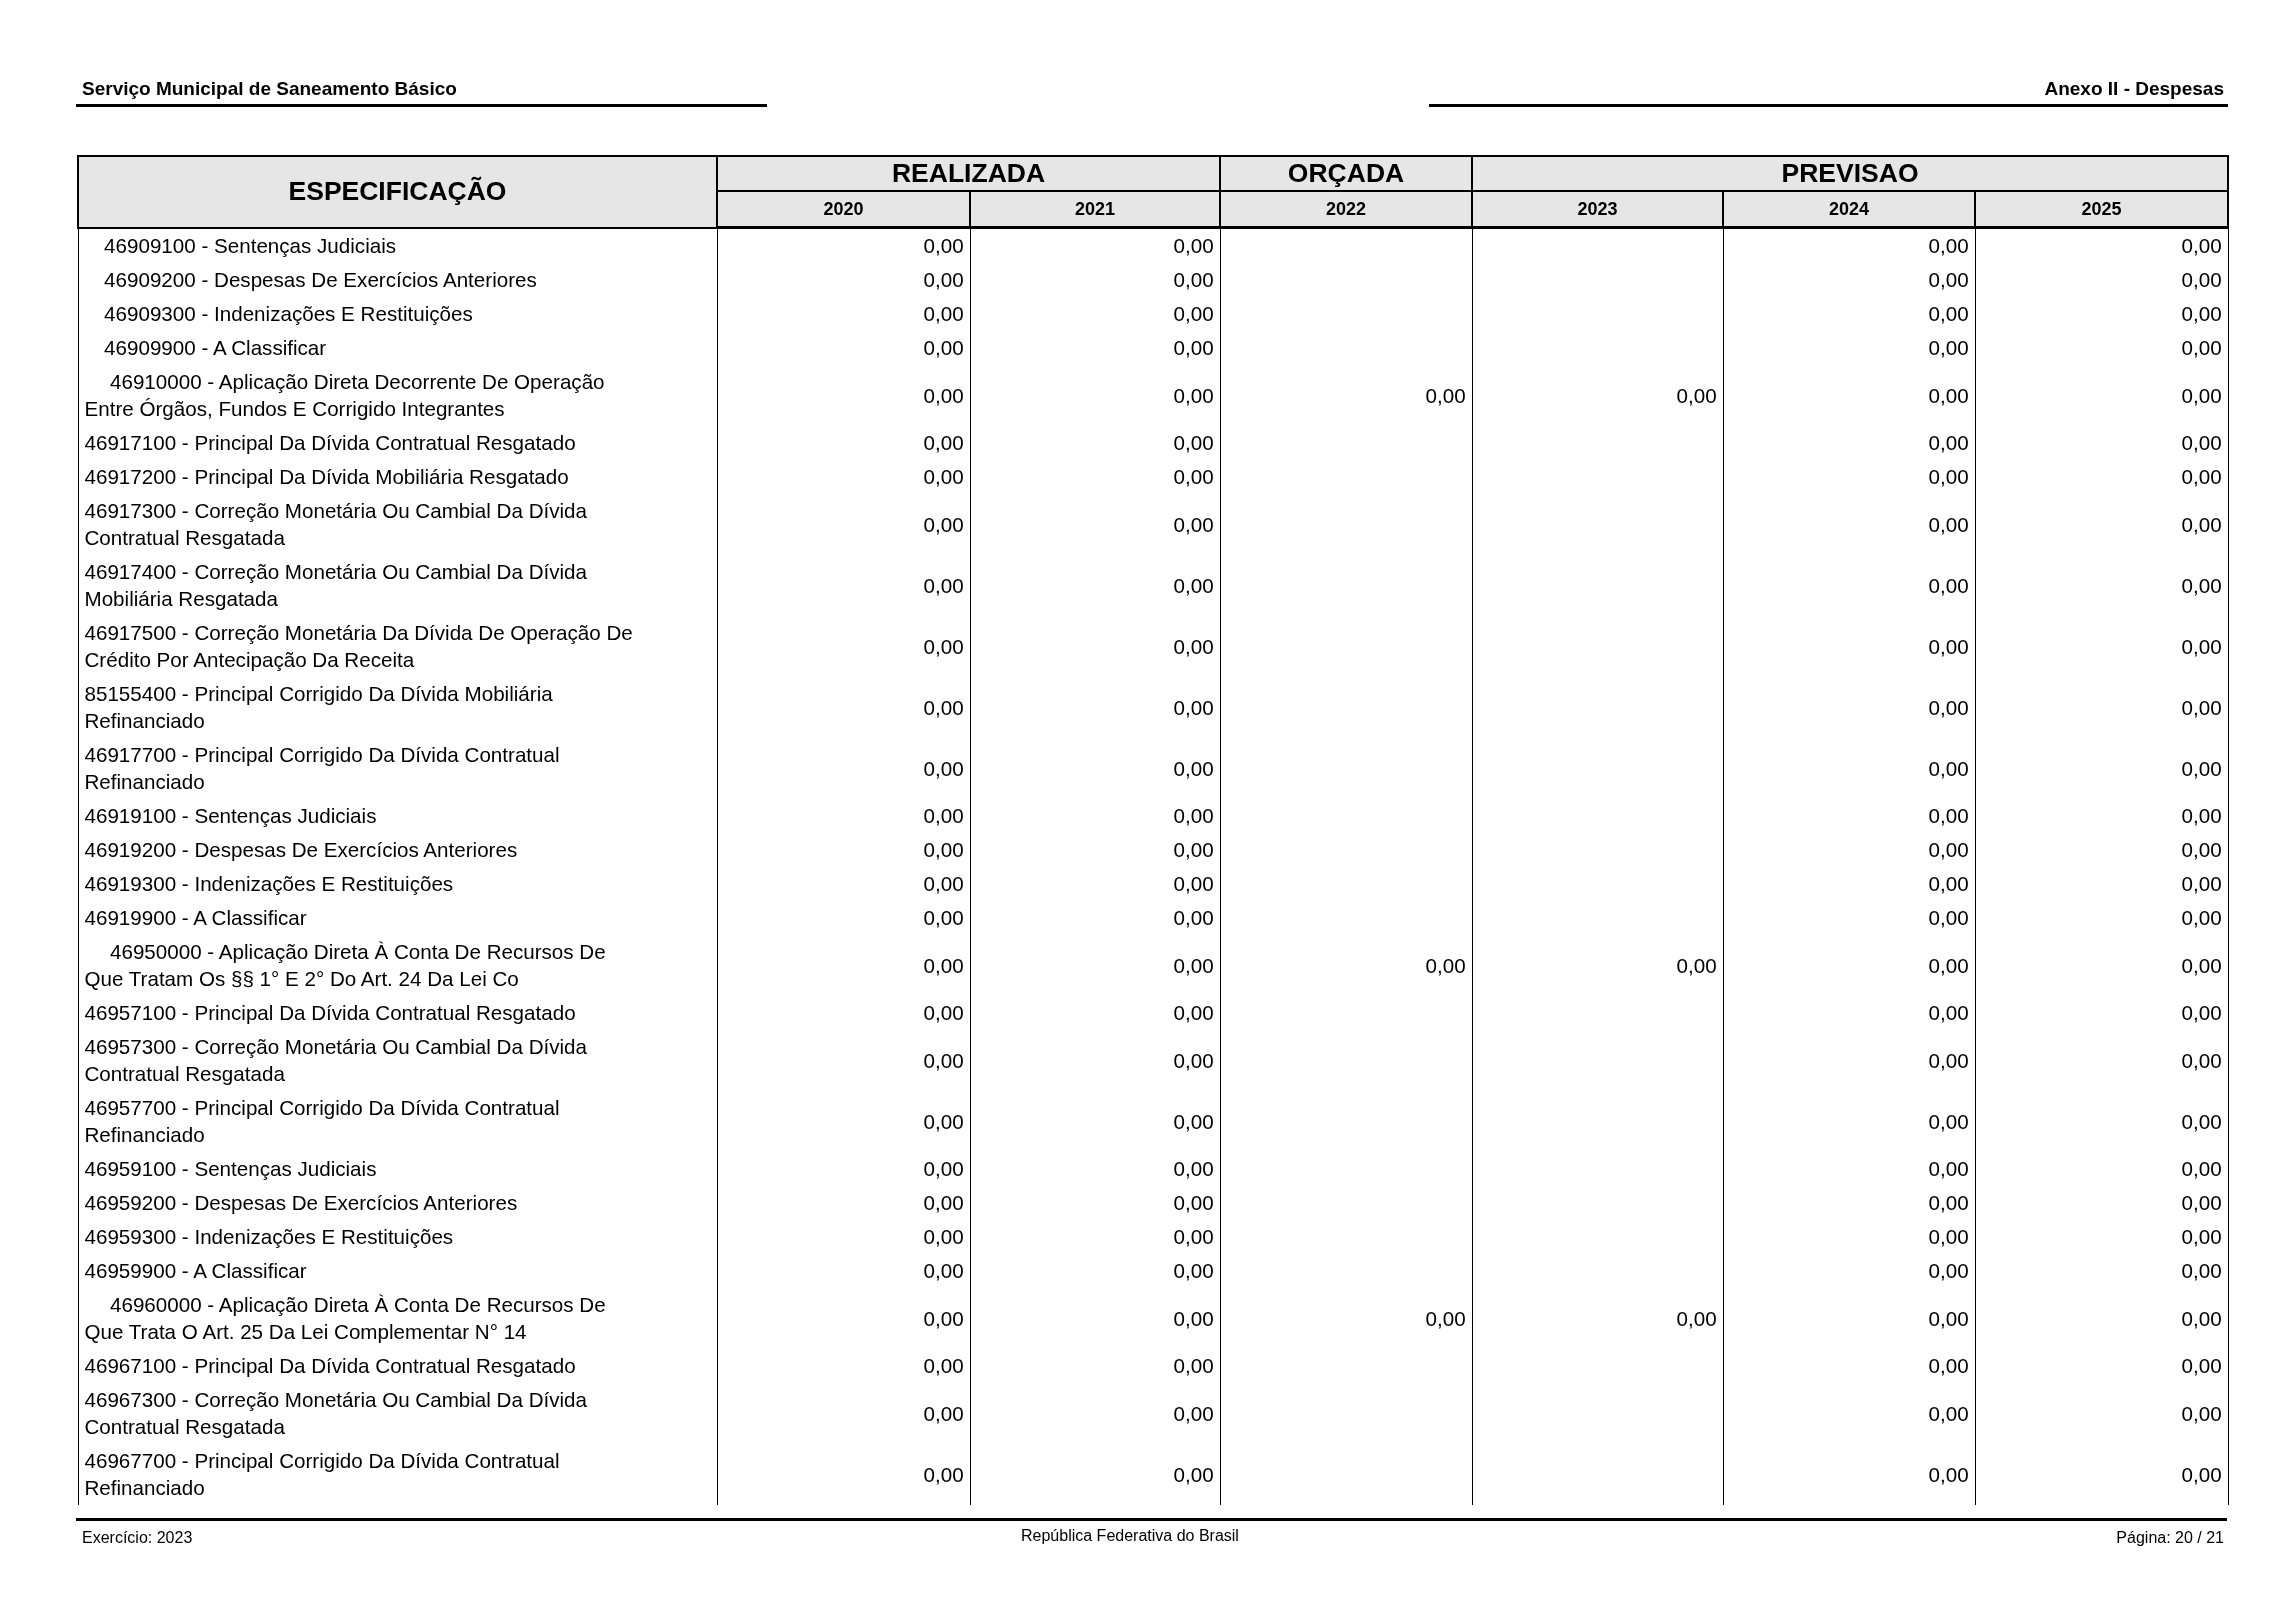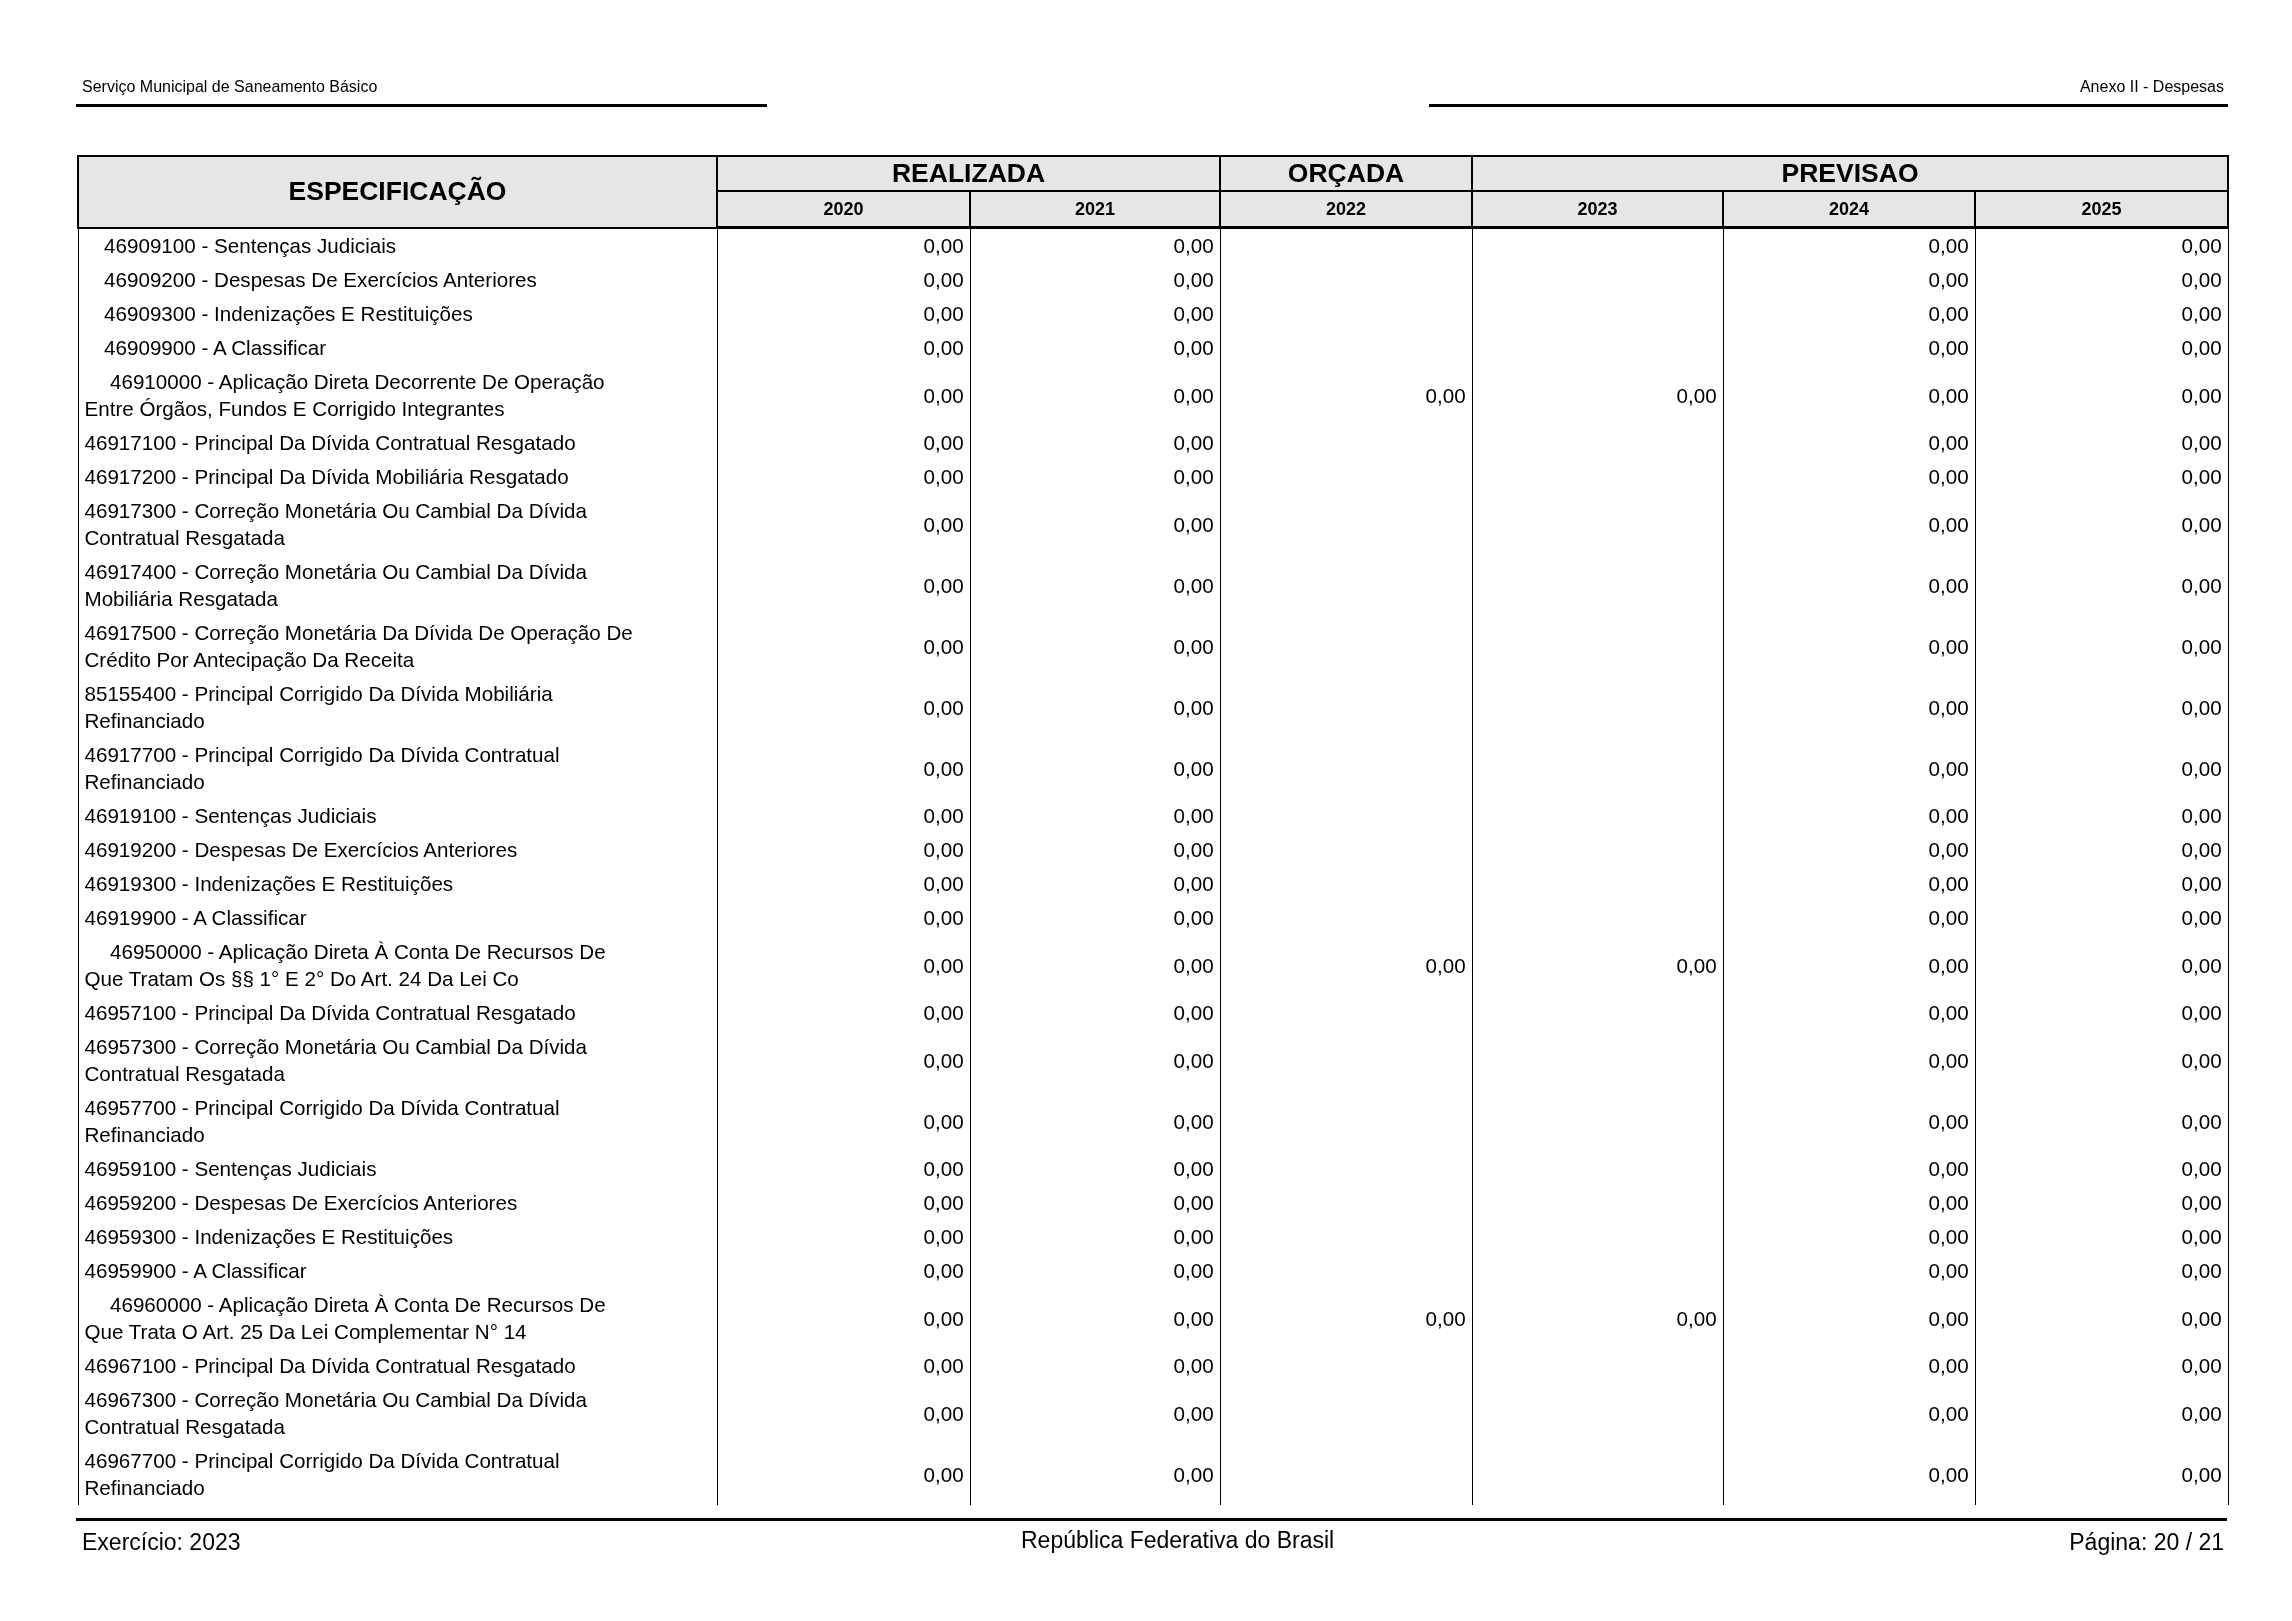--- a/index.html
+++ b/index.html
@@ -1,18 +1,18 @@
 <!DOCTYPE html>
 <html><head>
 <meta charset="utf-8">
 <style>
   html, body { margin: 0; padding: 0; background: #ffffff; }
   body { width: 2293px; height: 1621px; position: relative; overflow: hidden;
          font-family: "Liberation Sans", sans-serif; color: #000; }
-  .hdr-text { position: absolute; font-size: 16px; top: 78px; }
+  .hdr-text { position: absolute; font-size: 19px; top: 78px; font-weight: bold; }
   .hdr-left { left: 82px; }
   .hdr-right { right: 69px; }
   .hdr-line { position: absolute; height: 2.9px; background: #000; top: 104px; }
   .hdr-line.left { left: 76px; width: 691px; }
   .hdr-line.right { left: 1429px; width: 799px; }
 
   table.main { position: absolute; left: 77px; top: 118px; width: 2149px;
                border-collapse: collapse; table-layout: fixed; margin-top: 37px; }
   table.main col.c-spec { width: 639px; }
   table.main col.c-2020 { width: 253px; }
@@ -33,21 +33,21 @@
   tbody td { border-left: 1.5px solid #000; border-right: 1.5px solid #000;
              font-size: 20.6px; padding: 0; vertical-align: middle; }
   tbody td.spec { padding-left: 6px; line-height: 26.5px; }
   tbody td.num { text-align: right; padding-right: 5.9px; }
   tbody tr.s td { height: 34px; }
   tbody tr.d td { height: 61px; }
   .ind1 { padding-left: 19.6px; display: inline-block; }
   .ind2 { padding-left: 25.5px; }
 
   .ftr-line { position: absolute; left: 76px; width: 2151px; top: 1518px; height: 2.9px; background: #000; }
-  .ftr-text { position: absolute; top: 1527px; font-size: 23px; }
+  .ftr-text { position: absolute; top: 1527px; font-size: 16px; }
   .ftr-left { left: 82px; top: 1529px; }
   .ftr-center { left: 1021px; }
   .ftr-right { right: 69px; top: 1529px; }
 </style>
 </head>
 <body>
 
 <div class="hdr-text hdr-left">Serviço Municipal de Saneamento Básico</div>
 <div class="hdr-line left"></div>
 <div class="hdr-text hdr-right">Anexo II - Despesas</div>

